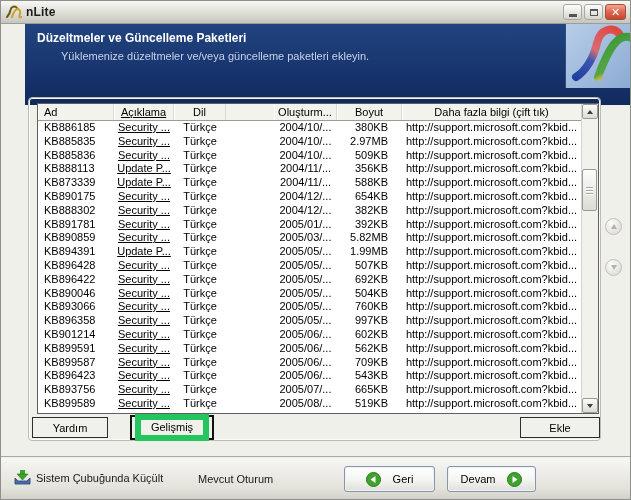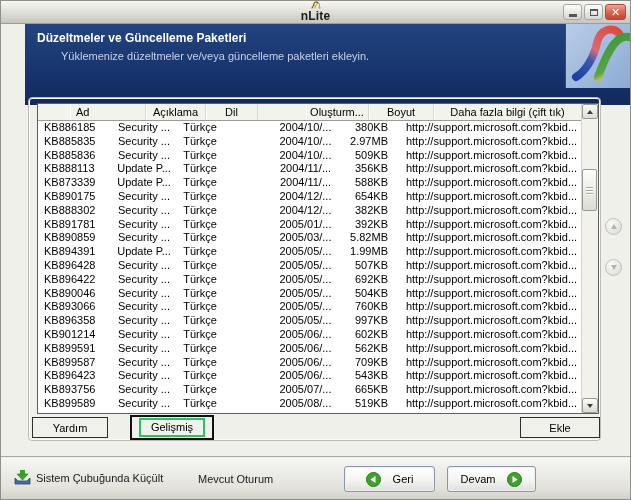--- a/index.html
+++ b/index.html
@@ -1,21 +1,21 @@
 <!DOCTYPE html>
 <html><head>
 <meta charset="utf-8">
 <style>
   html,body{margin:0;padding:0;background:#8a8a84;font-family:"Liberation Sans","DejaVu Sans",sans-serif;}
   .window{position:relative;width:631px;height:500px;background:#f0f0eb;overflow:hidden;border:1px solid #8f8f89;box-sizing:border-box;}
 
   
   .titlebar{position:absolute;left:0;top:0;width:100%;height:22px;
     background:linear-gradient(180deg,#f7f7f4 0%,#deddd6 55%,#c6c5bd 100%);
-    border-bottom:1px solid #9d9d97;display:flex;align-items:center;flex-direction:column;}
+    border-bottom:1px solid #9d9d97;display:flex;align-items:center;}
   .titlebar .appicon{width:16px;height:14px;margin:0 4px 0 5px;}
   .titlebar .title{font-size:12px;font-weight:bold;color:#1c1c1c;letter-spacing:.2px;}
   .winbtns{position:absolute;right:4px;top:3px;display:flex;gap:2px;}
   .winbtn{width:19px;height:16px;border:1px solid #a8a8a2;border-radius:3px;
     background:linear-gradient(180deg,#fdfdfc,#d6d5ce);display:flex;align-items:center;justify-content:center;
     font-size:9px;color:#444;line-height:1;box-sizing:border-box;}
   .winbtn.close{width:21px;background:linear-gradient(180deg,#f3a794,#e06a52 45%,#c74430);border-color:#a15044;color:#fff;font-weight:bold;font-size:11px;}
   .glyph-min{width:8px;height:3px;background:#555;margin-top:7px;}
   .glyph-max{width:8px;height:7px;border:1px solid #555;border-top-width:2px;box-sizing:border-box;}
 
@@ -34,26 +34,26 @@
     border:1px solid #bcbcb4;border-radius:4px;box-shadow:inset 0 0 0 1px #fbfbf8;box-sizing:border-box;}
 
   
   .listview{position:absolute;left:8px;top:5px;width:562px;height:311px;
     background:#ffffff;border:1px solid #5f5f5f;box-sizing:border-box;display:flex;overflow:hidden;}
   .lv-main{flex:1;display:flex;flex-direction:column;overflow:hidden;}
   .lv-header{display:flex;height:16px;flex:none;background:#f3f3ee;
     border-bottom:1px solid #9c9c96;font-size:11px;color:#000;}
   .lv-header .hcell{display:flex;align-items:center;justify-content:center;
     border-right:1px solid #d8d8d2;box-shadow:1px 0 0 #ffffff inset;box-sizing:border-box;white-space:nowrap;overflow:hidden;}
-  .lv-header .hcell.first{justify-content:flex-start;padding-left:6px;margin-left:32px;}
+  .lv-header .hcell.first{justify-content:flex-start;padding-left:6px;}
   .lv-body{flex:1;overflow:hidden;}
   .lv-row{display:flex;height:13.8px;line-height:13.8px;font-size:11px;color:#000;white-space:nowrap;}
   .cell{overflow:hidden;box-sizing:border-box;}
   .col-name{width:76px;padding-left:6px;}
-  .col-desc{width:60px;text-align:center;}
+  .col-desc{width:60px;text-align:center;text-decoration:underline;}
   .col-lang{width:52px;text-align:center;}
   .col-date{width:63px;text-align:center;margin-left:48px;}
   .col-size{width:65px;text-align:right;padding-right:14px;}
   .col-info{flex:1;text-align:center;}
 
   
   .scrollbar{width:16px;flex:none;background:#f2f1ec;display:flex;flex-direction:column;position:relative;border-left:1px solid #d4d4ce;}
   .sb-btn{height:15px;flex:none;background:linear-gradient(180deg,#fbfbf9,#dcdbd4);
     border:1px solid #9a9a94;border-radius:2px;display:flex;align-items:center;justify-content:center;box-sizing:border-box;}
   .sb-btn.down{position:absolute;bottom:0;left:0;right:0;}
@@ -63,21 +63,21 @@
     background:linear-gradient(180deg,#fdfdfc,#dcdbd4);border:1px solid #9a9a94;border-radius:2px;box-sizing:border-box;
     display:flex;flex-direction:column;align-items:center;justify-content:center;gap:2px;}
   .grip{width:7px;height:1px;background:#aaa9a2;box-shadow:0 1px 0 #fff;}
 
   
   .cbtn{position:absolute;height:21px;background:#f1f1ec;border:1px solid #2e2e2e;
     font-size:11px;color:#000;display:flex;align-items:center;justify-content:center;box-sizing:border-box;}
   .cbtn.help{left:3px;bottom:2px;width:76px;text-align:center;}
   .cbtn.add{right:0px;bottom:2px;width:80px;}
   .adv-wrap{position:absolute;left:101px;bottom:0px;width:84px;height:25px;border:2px solid #111;box-sizing:border-box;background:#f1f1ec;display:flex;align-items:center;justify-content:center;}
-  .adv-inner{border:2px solid #22c55e;padding:1px 10px 2px;font-size:11px;color:#000;background:#f1f1ec;}
+  .adv-inner{border:6px solid #22c55e;padding:1px 10px 2px;font-size:11px;color:#000;background:#f1f1ec;}
 
   
   .roundbtn{position:absolute;left:604px;width:17px;height:17px;border-radius:50%;
     background:radial-gradient(circle at 35% 30%,#fafaf8,#d9d8d2);border:1px solid #c0bfb9;
     display:flex;align-items:center;justify-content:center;box-sizing:border-box;}
   .roundbtn.up{top:217px;}
   .roundbtn.dn{top:258px;}
   .r-tri-up{width:0;height:0;border-left:3px solid transparent;border-right:3px solid transparent;border-bottom:5px solid #b2b1ab;}
   .r-tri-dn{width:0;height:0;border-left:3px solid transparent;border-right:3px solid transparent;border-top:5px solid #b2b1ab;}
 

